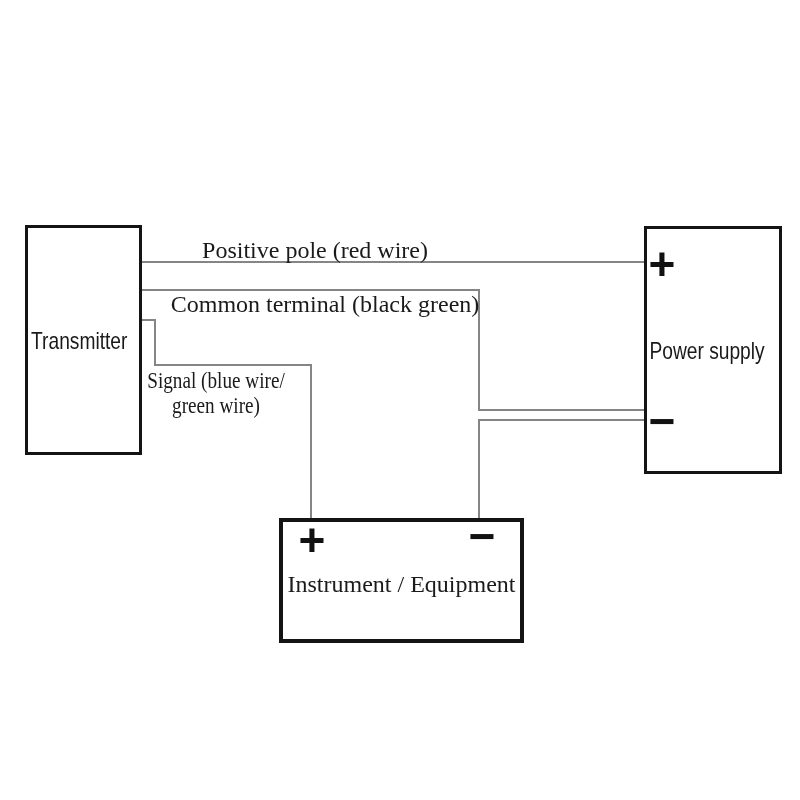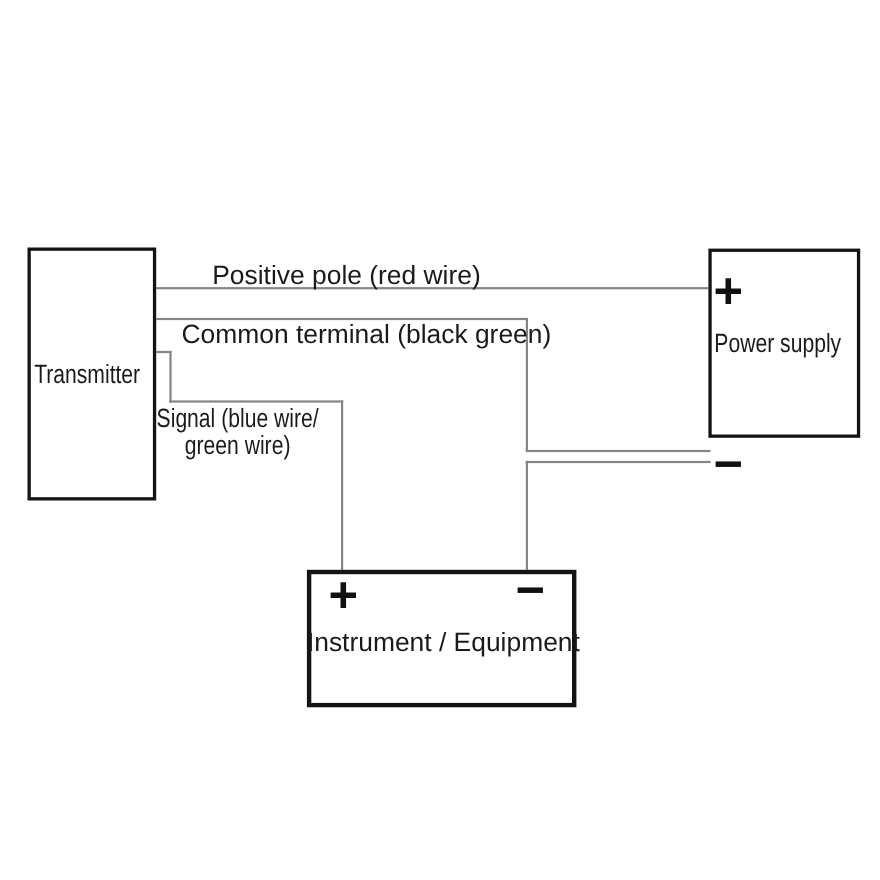--- a/index.html
+++ b/index.html
@@ -41,35 +41,36 @@
     position: absolute;
     background: #ffffff;
     border: 3px solid #141414;
     box-sizing: border-box;
     display: flex;
     align-items: center;
     justify-content: flex-end;
     padding-left: 45px;
   }
   .box-transmitter { left:25px;  top:225px; width:117px; height:230px; }
-  .box-power       { left:644px; top:226px; width:138px; height:172px; }
+  .box-power       { left:644px; top:226px; width:138px; height:248px; }
   .box-instrument  { left:279px; top:518px; width:245px; height:125px; border-width:4px; }
 
   
   .diagram-text {
     font-size: 24px;
     line-height: 25px;
     white-space: nowrap;
     transform: scaleX(0.8);
     transform-origin: center center;
     color: #1a1a1a;
   }
   .wire-label {
     position: absolute;
     text-align: center;
+    font-family: Liberation Serif, serif;
   }
   .lbl-positive { left:165px; top:238px; width:300px; }
   .lbl-common   { left:165px; top:292px; width:320px; }
   .lbl-signal   { left:111px; top:368px; width:210px; }
   .lbl-instrument { left:279px; top:572px; width:245px; }
 
   
   .terminal {
     position: absolute;
     width: 40px;

